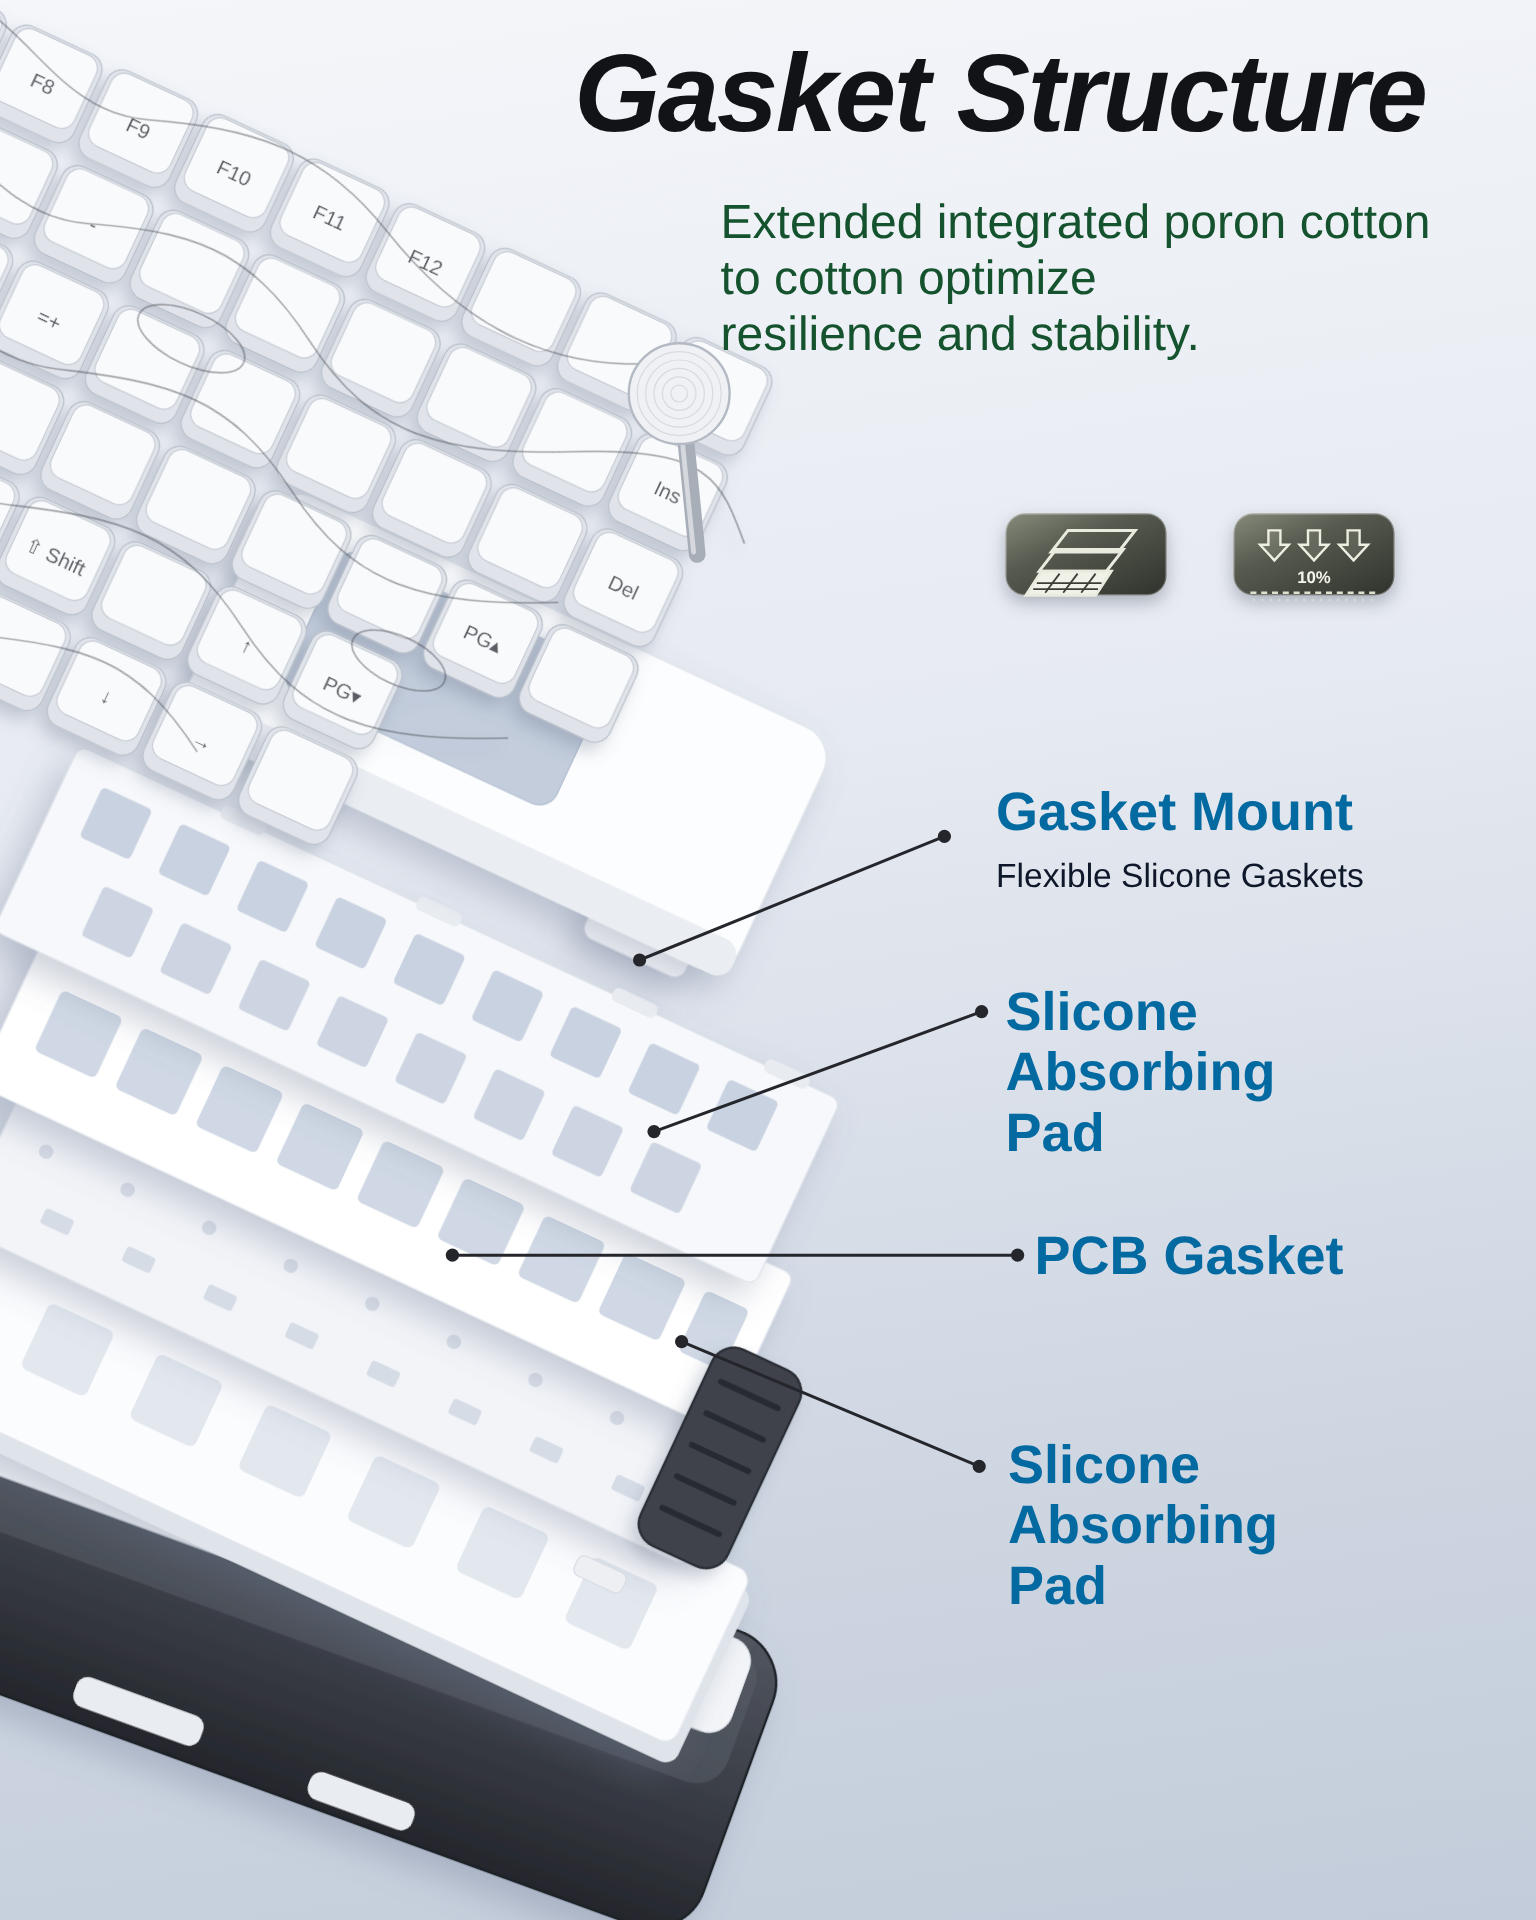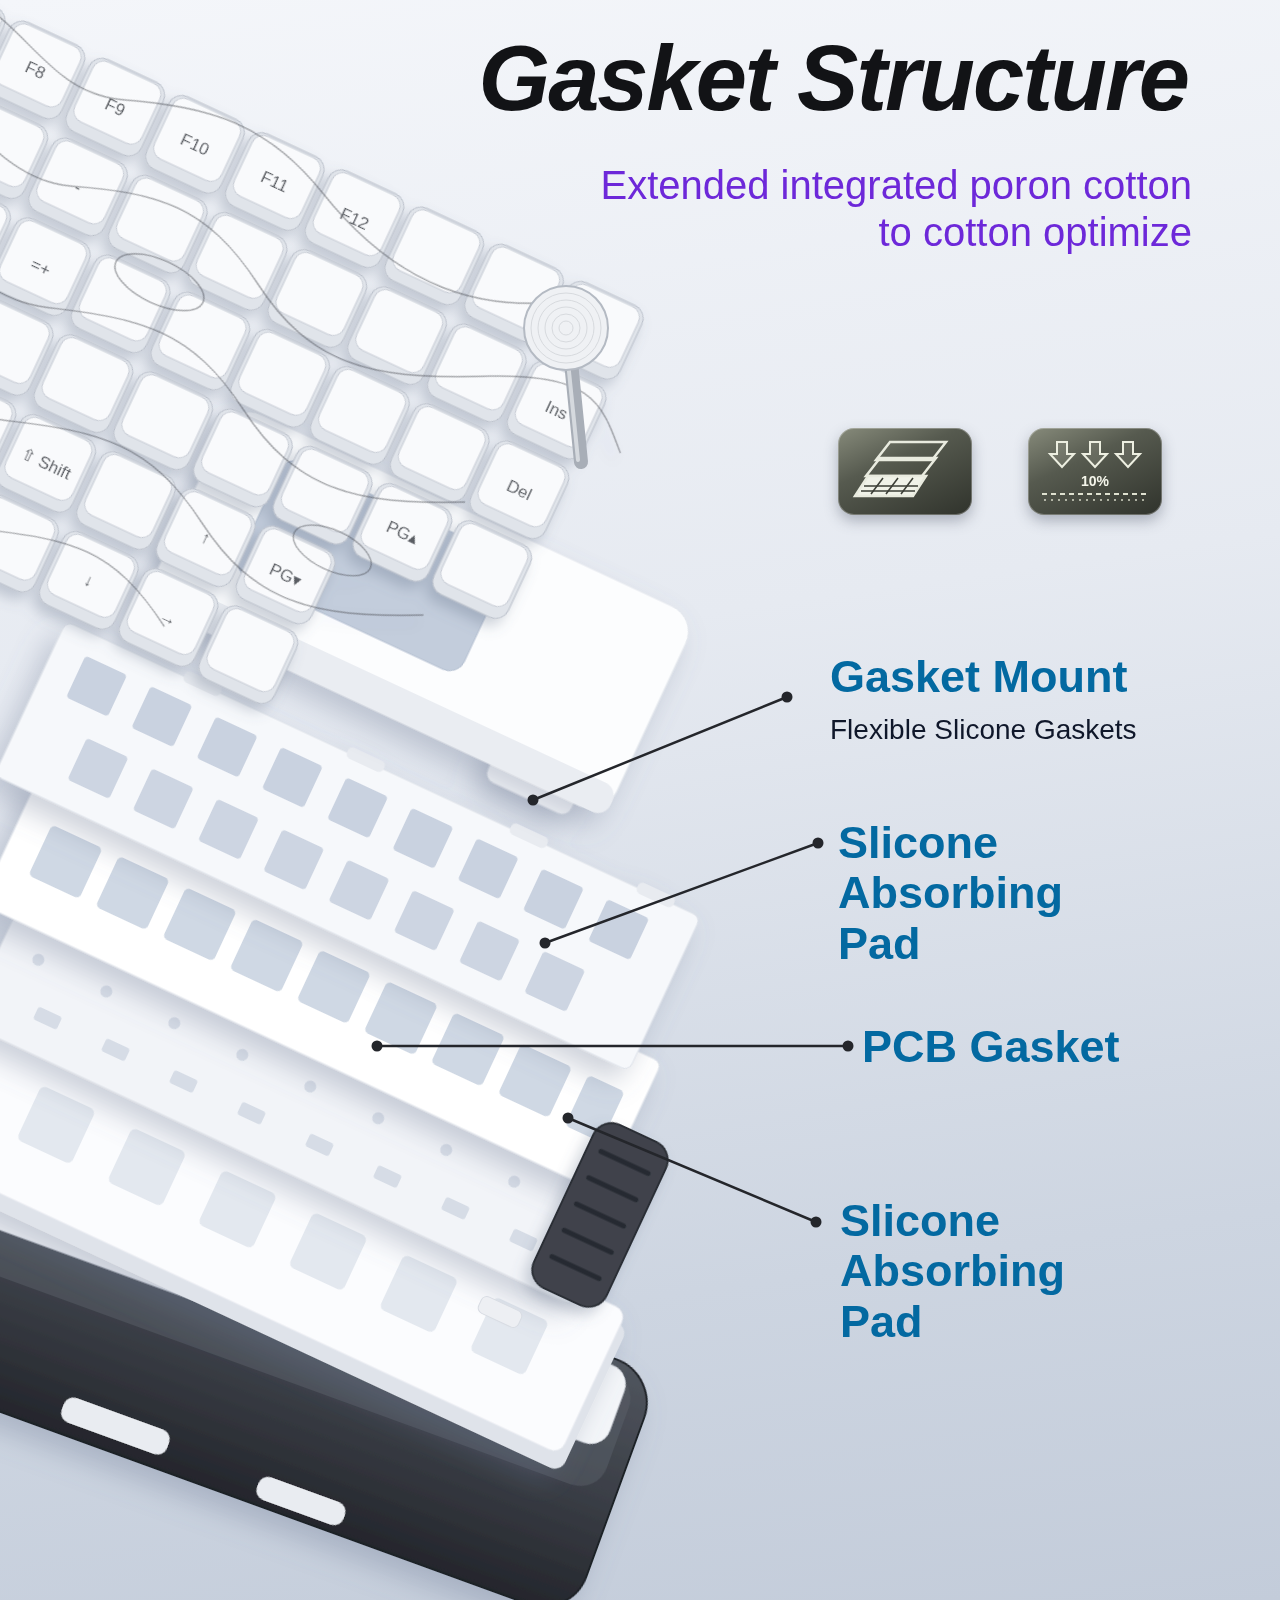--- a/index.html
+++ b/index.html
@@ -8,25 +8,25 @@
     background:linear-gradient(172deg,#f4f6fa 0%,#e6eaf1 40%,#cdd5e1 78%,#c3ccda 100%);
     font-family:"Liberation Sans",sans-serif;color:#17191d;
   }
   .scene{position:absolute;left:0;top:0;width:1280px;height:1600px;}
   svg text{font-family:"Liberation Sans",sans-serif;}
   .title{
     position:absolute;top:26px;right:92px;font-size:92px;font-weight:bold;
     letter-spacing:-2px;color:#121316;white-space:nowrap;font-style:italic;
   }
   .subtitle{
-    position:absolute;top:162px;right:88px;text-align:right;
-    font-size:40px;line-height:1.17;color:#6d28d9;
+    position:absolute;top:162px;right:88px;
+    font-size:40px;line-height:1.17;color:#14532d;
   }
   .badge{
-    position:absolute;width:134px;height:87px;border-radius:16px;
+    position:absolute;width:134px;height:68px;border-radius:16px;
     background:linear-gradient(155deg,#878b7b 0%,#565a4f 38%,#30332c 100%);
     box-shadow:inset 0 0 0 1px rgba(255,255,255,.28), 0 6px 14px rgba(60,70,90,.35);
   }
   #badge-layers{left:838px;top:428px;}
   #badge-absorb{left:1028px;top:428px;}
   .callout{position:absolute;}
   .callout-title{font-size:45px;font-weight:bold;color:#0369a1;line-height:1.12;}
   .callout-sub{font-size:28px;color:#0f172a;margin-top:12px;}
   #co-gasket{left:830px;top:652px;}
   #co-pad1{left:838px;top:818px;}
@@ -319,20 +319,21 @@
     <circle cx="816" cy="1222" r="5.5" stroke="none"></circle>
       <circle cx="568" cy="1118" r="5.5" stroke="none"></circle>
   </g>
 </svg>
 
 <div class="title">Gasket Structure</div>
 
 <div class="subtitle">
   <div>Extended integrated poron cotton</div>
   <div>to cotton optimize</div>
+  <div>resilience and stability.</div>
 </div>
 
 <div class="badge" id="badge-layers">
   <svg viewBox="0 0 134 84" width="134" height="84">
     <g stroke="#e9ebdf" stroke-width="2.5" fill="none">
       <path d="M52,14 h56 l-14,18 h-56 z"></path>
       <path d="M42,30 h56 l-14,18 h-56 z"></path>
       <path d="M30,48 h58 l-13,20 h-58 z" fill="#f0f2e8"></path>
     </g>
     <g stroke="#3b3e36" stroke-width="1.5" fill="none">

